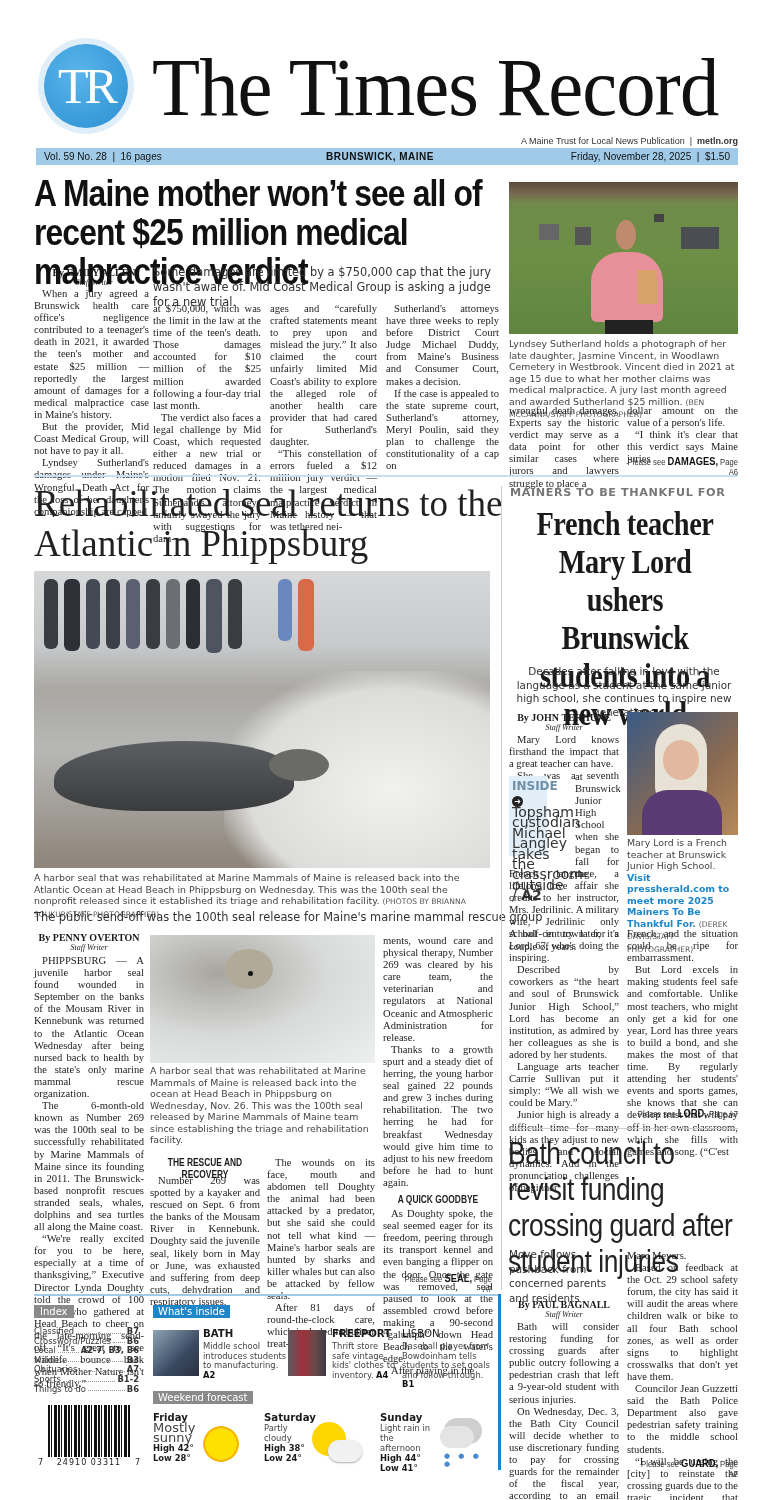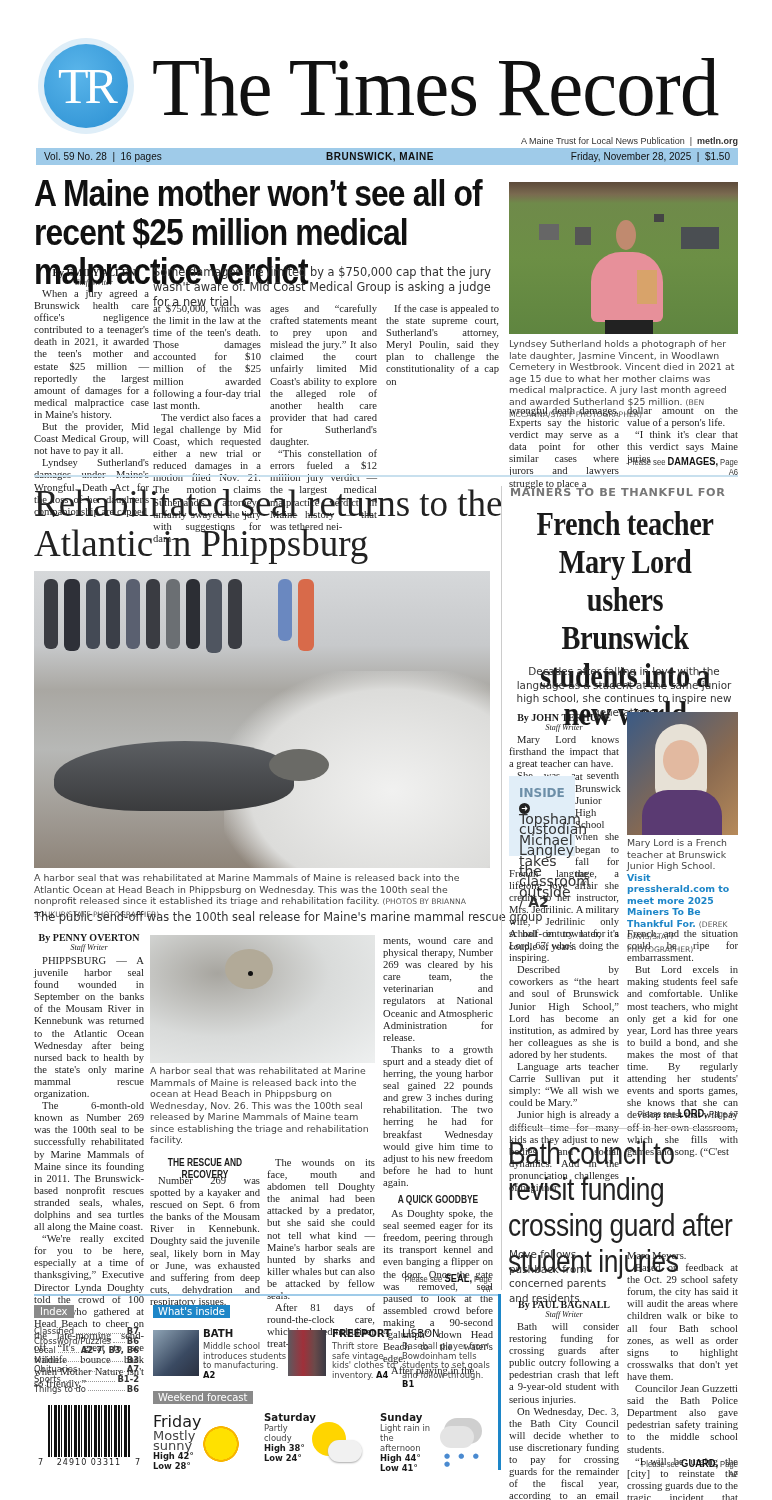--- a/index.html
+++ b/index.html
@@ -51,20 +51,21 @@
 </div>
 <div class="abs body-text" style="left:153px;top:303px;width:108px">
   <p style="text-indent:0">at $750,000, which was the limit in the law at the time of the teen's death. Those damages accounted for $10 million of the $25 million awarded following a four-day trial last month.</p>
     <p>The verdict also faces a legal challenge by Mid Coast, which requested either a new trial or reduced damages in a motion filed Nov. 21. The motion claims Sutherland's attorneys unfairly swayed the jury with suggestions for dam-</p>
 </div>
 <div class="abs body-text" style="left:270px;top:303px;width:107px">
   <p style="text-indent:0">ages and “carefully crafted statements meant to prey upon and mislead the jury.” It also claimed the court unfairly limited Mid Coast's ability to explore the alleged role of another health care provider that had cared for Sutherland's daughter.</p>
     <p>“This constellation of errors fueled a $12 million jury verdict — the largest medical malpractice verdict in Maine history — that was tethered nei-</p>
 </div>
 <div class="abs body-text" style="left:386px;top:303px;width:113px">
+    <p>Sutherland's attorneys have three weeks to reply before District Court Judge Michael Duddy, from Maine's Business and Consumer Court, makes a decision.</p>
     <p>If the case is appealed to the state supreme court, Sutherland's attorney, Meryl Poulin, said they plan to challenge the constitutionality of a cap on</p>
 </div>
 <div class="abs photo" style="left:509px;top:182px;width:229px;height:152px;background:linear-gradient(#5c4a3a 0,#7a6a50 8%,#6f8a4a 14%,#6c8f45 50%,#5f8540 100%)">
   <div style="position:absolute;left:30px;top:42px;width:20px;height:16px;background:#666"></div>
   <div style="position:absolute;left:66px;top:45px;width:16px;height:18px;background:#555"></div>
   <div style="position:absolute;left:172px;top:45px;width:38px;height:22px;background:#4a4e52"></div>
   <div style="position:absolute;left:145px;top:32px;width:10px;height:8px;background:#444"></div>
   <div style="position:absolute;left:107px;top:38px;width:20px;height:30px;border-radius:50%;background:#c08a6f"></div>
   <div style="position:absolute;left:82px;top:70px;width:72px;height:70px;border-radius:30px 30px 6px 6px;background:#e7909a"></div>
   <div style="position:absolute;left:96px;top:138px;width:48px;height:14px;background:#222"></div>
@@ -146,21 +147,21 @@
 <div class="abs sans" style="left:510px;top:486px;width:230px;font-size:11.2px;font-weight:bold;color:#777;letter-spacing:.6px">MAINERS TO BE THANKFUL FOR</div>
 <div class="abs serif" style="left:505px;top:505px;width:240px;font-size:33px;line-height:38px;font-weight:bold;text-align:center;transform:scaleX(.86);transform-origin:center;color:#1a1a1a;letter-spacing:-.5px">French teacher Mary Lord ushers Brunswick students into a new world</div>
 <div class="abs sans" style="left:509px;top:665px;width:230px;font-size:10.4px;line-height:13.6px;text-align:center;color:#333">Decades after falling in love with the language as a student at the same junior high school, she continues to inspire new generations</div>
 <div class="abs byline" style="left:509px;top:712px;width:110px">
   <span>By JOHN TERHUNE</span><span class="role">Staff Writer</span>
 </div>
 <div class="abs body-text" style="left:509px;top:734px;width:110px">
   <p>Mary Lord knows firsthand the impact that a great teacher can have.</p>
     <p>She was a seventh grader</p>
 </div>
-<div class="abs" style="left:509px;top:776px;width:66px;height:80px;background:#e1eef8;padding:10px">
+<div class="abs" style="left:509px;top:776px;width:38px;height:80px;background:#e1eef8;padding:3px">
   <div class="sans" style="font-size:12px;font-weight:bold;color:#6d8fa8"><span>INSIDE</span> <span style="display:inline-block;width:11px;height:11px;border-radius:50%;background:#222;color:#fff;font-size:8px;line-height:11px;text-align:center">➜</span></div>
   <div class="sans" style="font-size:14px;line-height:10.4px;color:#333"><span>Topsham custodian Michael Langley takes the classroom outside /</span> <b>A2</b></div>
 </div>
 <div class="abs body-text" style="left:575px;top:771px;width:44px;text-align:justify;text-align-last:justify;word-spacing:2px">at Brunswick Junior High School when she began to fall for the</div>
 <div class="abs body-text" style="left:509px;top:868px;width:110px">French language, a lifelong love affair she credits to her instructor, Mrs. Jedrilinic. A military wife, Jedrilinic only school in town for a couple of years.</div>
 <div class="abs photo" style="left:627px;top:712px;width:111px;height:123px;background:linear-gradient(135deg,#3a5a85,#8a6a50 60%,#b68a5a)">
   <div style="position:absolute;left:28px;top:12px;width:52px;height:74px;border-radius:26px 26px 10px 10px;background:#e7e1d6"></div>
   <div style="position:absolute;left:36px;top:28px;width:36px;height:40px;border-radius:50%;background:#e2b9a0"></div>
   <div style="position:absolute;left:15px;top:78px;width:80px;height:45px;border-radius:26px 26px 0 0;background:#5a3a72"></div>
 </div>
@@ -264,21 +265,21 @@
   <div class="sans" style="position:absolute;left:44px;top:0;font-size:10.2px;font-weight:bold">FREEPORT</div>
   <div class="sans" style="position:absolute;left:44px;top:14px;width:64px;font-size:8.4px;line-height:9.6px;color:#444"><span>Thrift store safe vintage kids' clothes to inventory.</span> <b style="color:#111">A4</b></div>
 </div>
 <div class="abs" style="left:402px;top:1328px;width:92px;height:50px">
   <div class="sans" style="font-size:10.2px;font-weight:normal">LISBON</div>
   <div class="sans" style="font-size:8.4px;line-height:9.6px;color:#444;margin-top:3px"><span>Baseball player from Bowdoinham tells students to set goals and follow through.</span> <b style="color:#111">B1</b></div>
 </div>
 
 <div class="abs sans" style="left:153px;top:1391px;padding:1px 5px;background:#8a8a8a;color:#fff;font-size:10px">Weekend forecast</div>
 <div class="abs" style="left:153px;top:1412px;width:105px;height:55px">
-  <div class="sans" style="font-size:16px;font-weight:normal">Friday</div>
+  <div class="sans" style="font-size:10px;font-weight:bold">Friday</div>
   <div class="sans" style="width:40px;font-size:13px;line-height:10px;color:#444">Mostly sunny</div>
   <div class="sans" style="font-size:8.4px;font-weight:bold">High  42°</div>
   <div class="sans" style="font-size:8.4px;font-weight:bold">Low  28°</div>
   <div style="position:absolute;left:48px;top:12px;width:40px;height:40px;border-radius:50%;background:radial-gradient(#ffe100 55%,#f7b500 56%,#f7b500 62%,transparent 64%)"></div>
 </div>
 <div class="abs" style="left:264px;top:1412px;width:105px;height:55px">
   <div class="sans" style="font-size:10.2px;font-weight:bold">Saturday</div>
   <div class="sans" style="width:40px;font-size:8.4px;line-height:10px;color:#444">Partly cloudy</div>
   <div class="sans" style="font-size:8.4px;font-weight:bold">High  38°</div>
   <div class="sans" style="font-size:8.4px;font-weight:bold">Low  24°</div>

